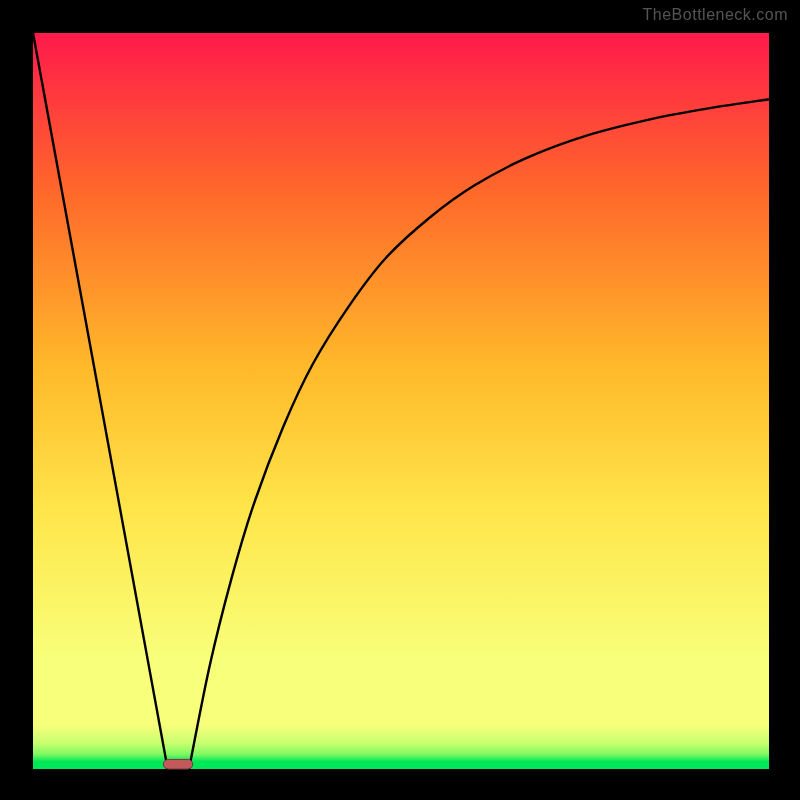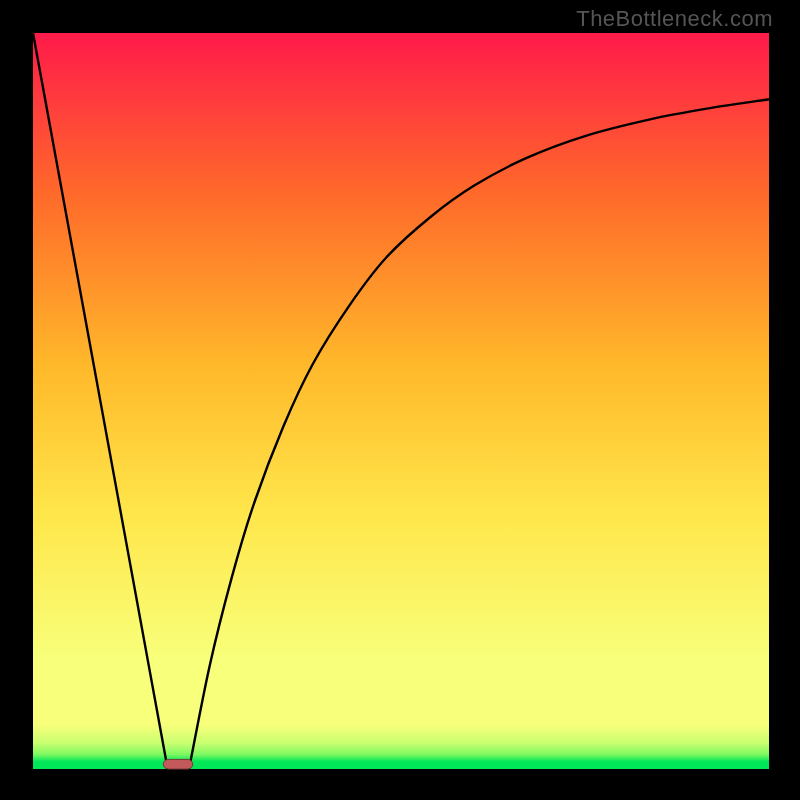--- a/index.html
+++ b/index.html
@@ -13,23 +13,23 @@
   }
   .frame {
     position: relative;
     width: 800px;
     height: 800px;
     background: #000;
   }
   .watermark {
     position: absolute;
     top: 6px;
-    right: 27px;
+    right: 12px;
     color: #555;
-    font-size: 22px;
+    font-size: 16px;
     font-weight: 500;
     letter-spacing: 0.5px;
     z-index: 10;
   }
   svg {
     position: absolute;
     top: 0;
     left: 0;
   }
 </style>

